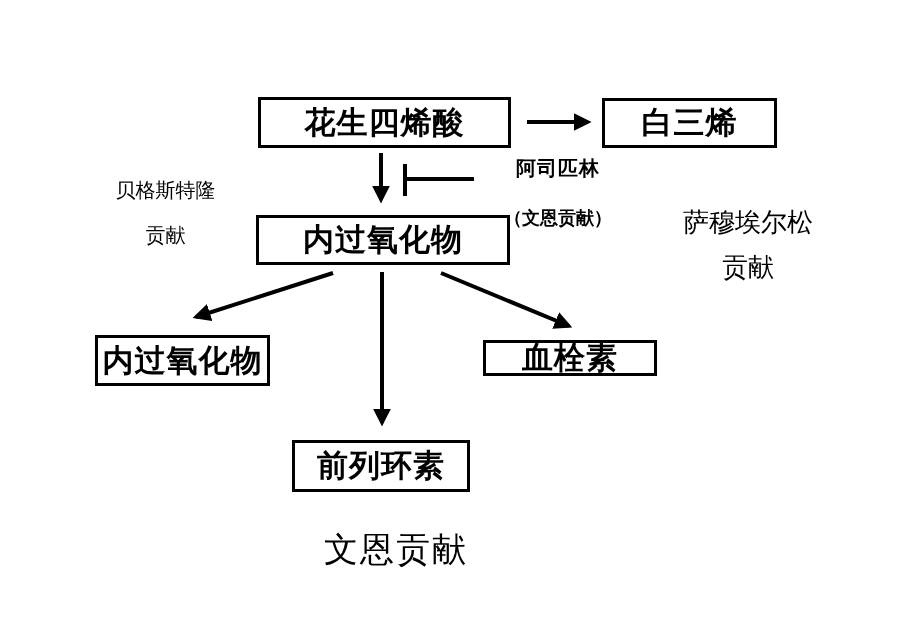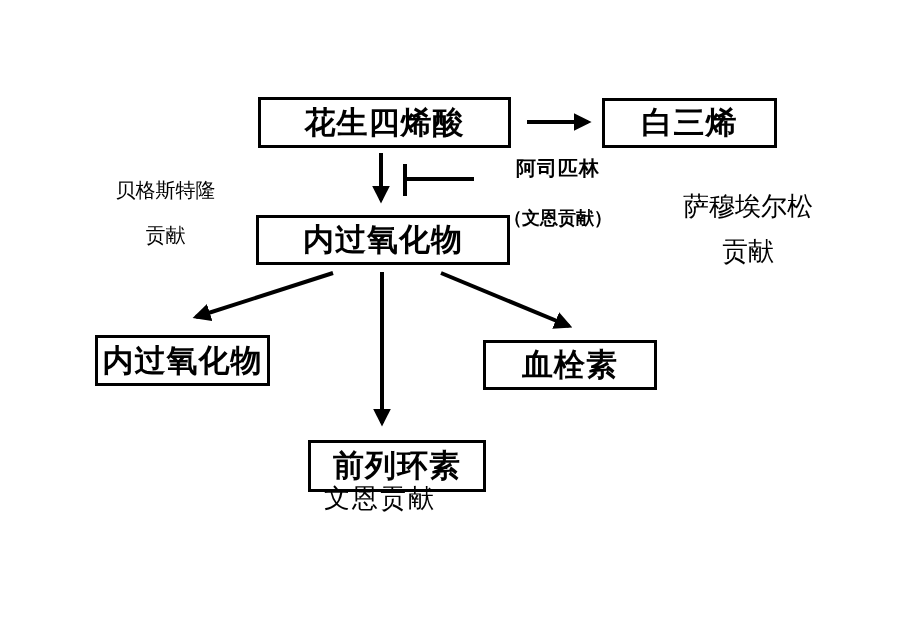--- a/index.html
+++ b/index.html
@@ -33,22 +33,22 @@
     font-size: 31px;
     font-weight: bold;
     letter-spacing: 1px;
     box-sizing: border-box;
     white-space: nowrap;
   }
   .node-arachidonic { left: 258px; top: 97px;  width: 253px; height: 51px; }
   .node-leukotriene { left: 602px; top: 98px;  width: 175px; height: 50px; }
   .node-endoperoxide{ left: 256px; top: 215px; width: 254px; height: 50px; }
   .node-prostaglandin{ left: 95px; top: 335px; width: 175px; height: 51px; }
-  .node-thromboxane { left: 483px; top: 340px; width: 174px; height: 50px; }
-  .node-prostacyclin{ left: 308px; top: 440px; width: 178px; height: 52px; }
+  .node-thromboxane { left: 483px; top: 340px; width: 174px; height: 36px; }
+  .node-prostacyclin{ left: 292px; top: 440px; width: 178px; height: 52px; }
 
   .label {
     position: absolute;
     white-space: nowrap;
   }
   .label-aspirin {
     left: 516px; top: 155px;
     font-size: 20px;
     font-weight: bold;
     letter-spacing: 1px;
@@ -62,26 +62,26 @@
   .label-stacked {
     text-align: center;
     line-height: 45px;
     font-weight: normal;
   }
   .label-bergstrom {
     left: 88px; top: 168px; width: 155px;
     font-size: 20px;
   }
   .label-samuelsson {
-    left: 663px; top: 184px; width: 170px;
+    left: 663px; top: 200px; width: 170px;
     font-size: 26px;
   }
   .label-vane-bottom {
-    left: 324px; top: 481px;
-    font-size: 26px;
+    left: 324px; top: 527px;
+    font-size: 34px;
     font-weight: normal;
     letter-spacing: 2px;
     text-align: center;
   }
 </style>
 </head>
 <body>
 
 <div class="canvas">
 

